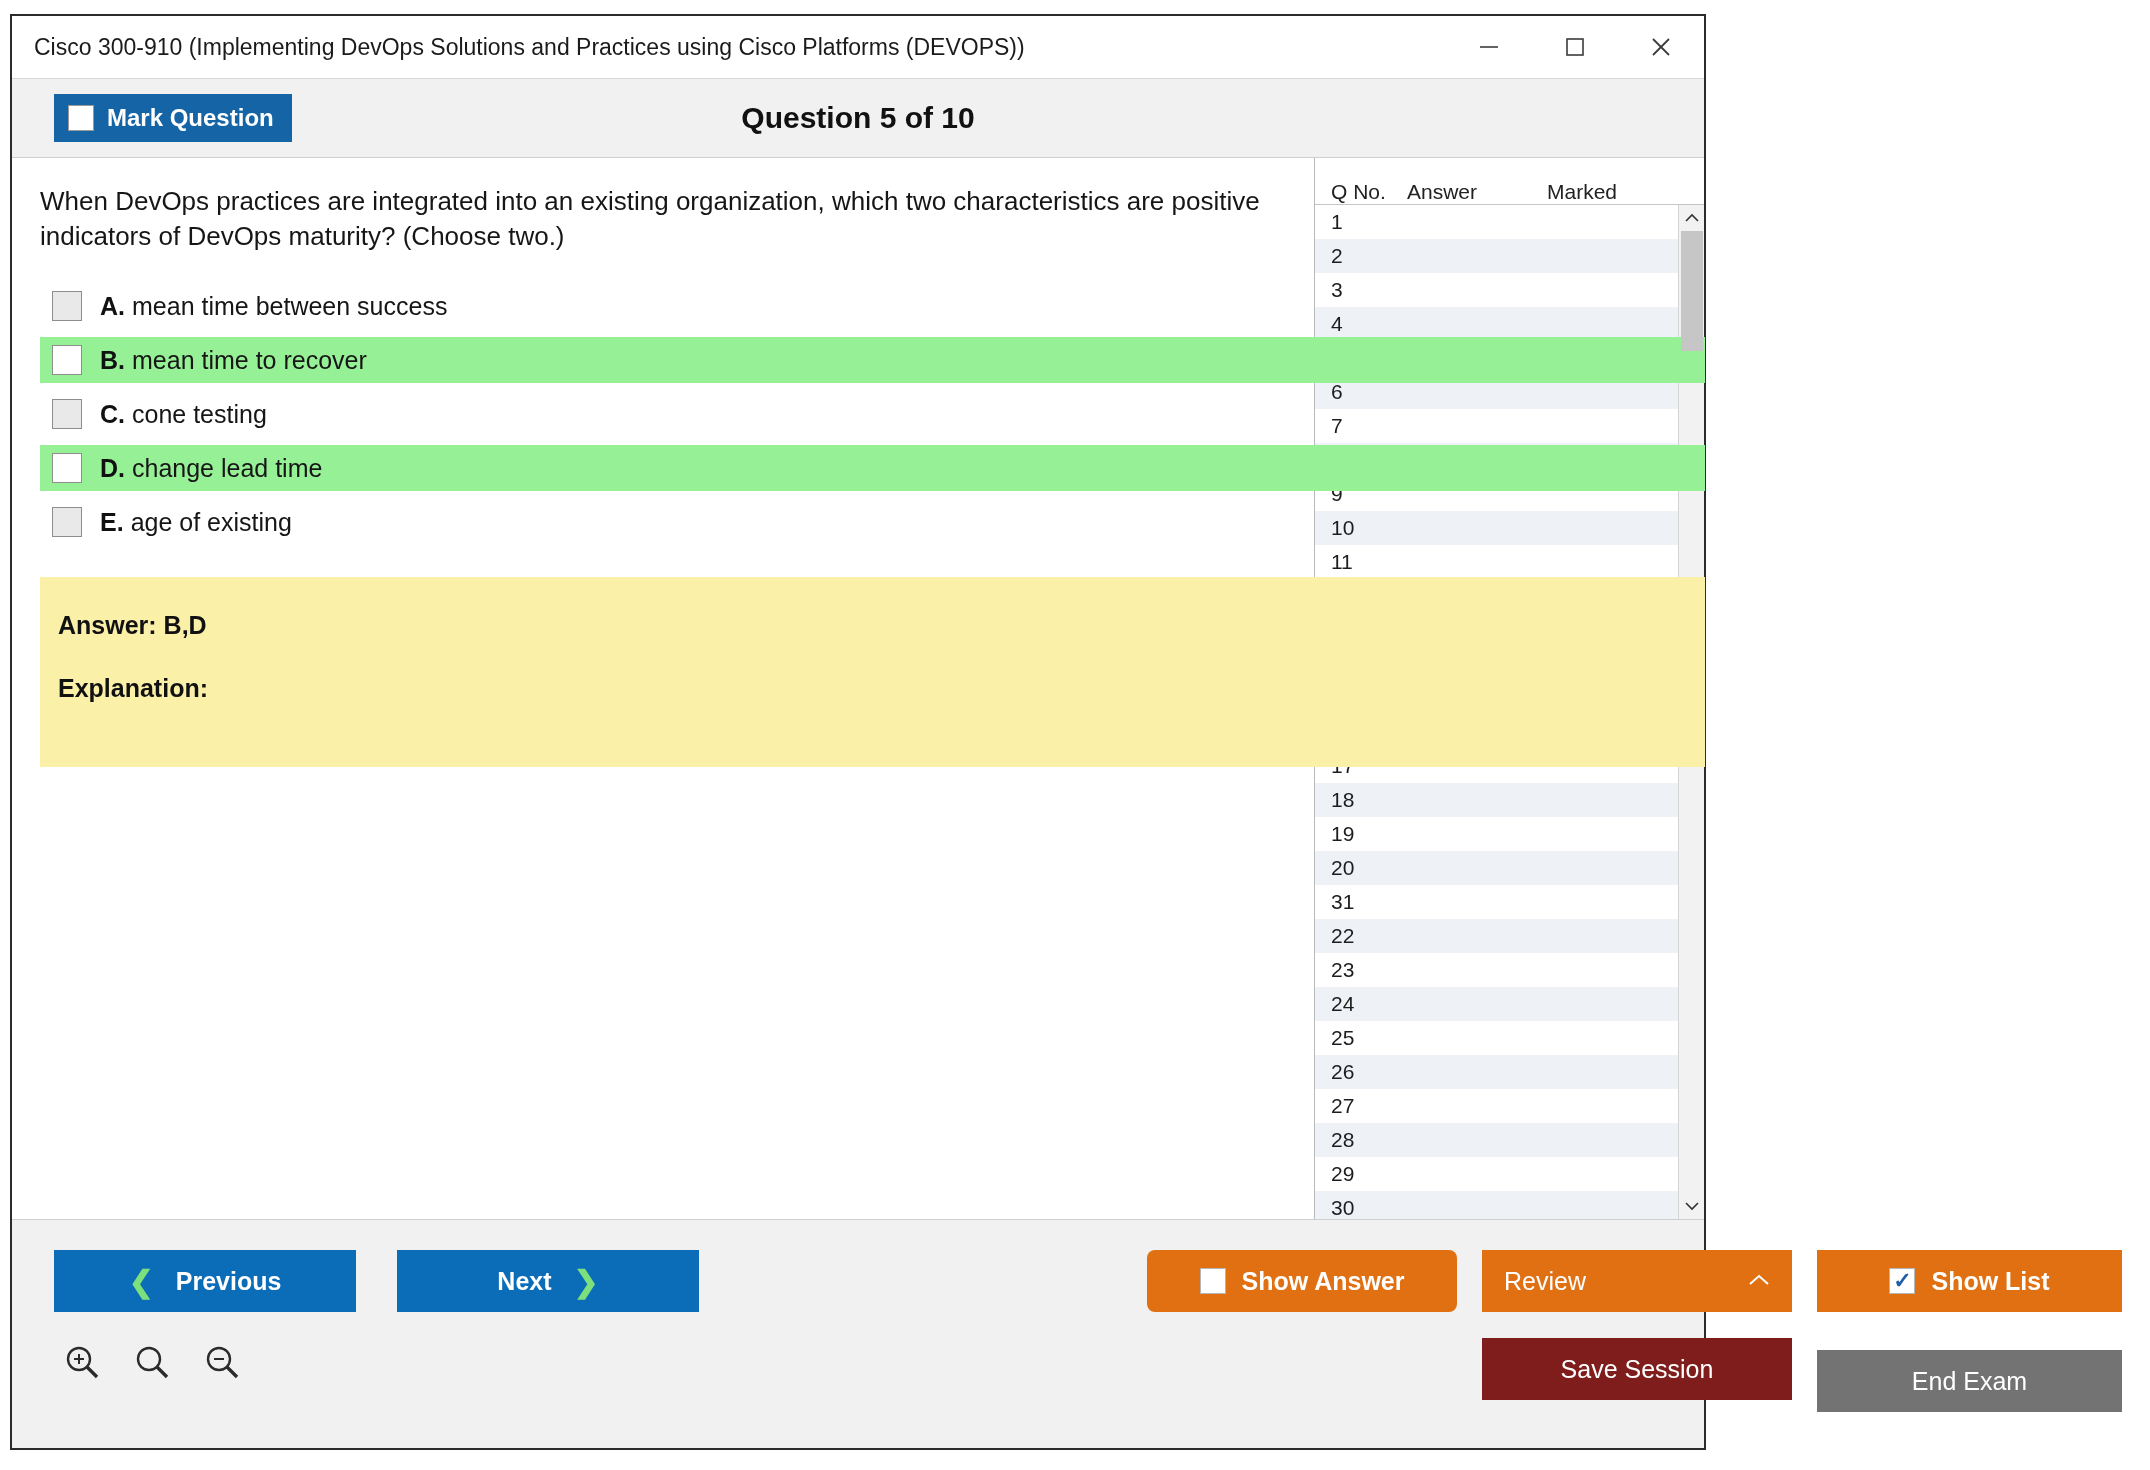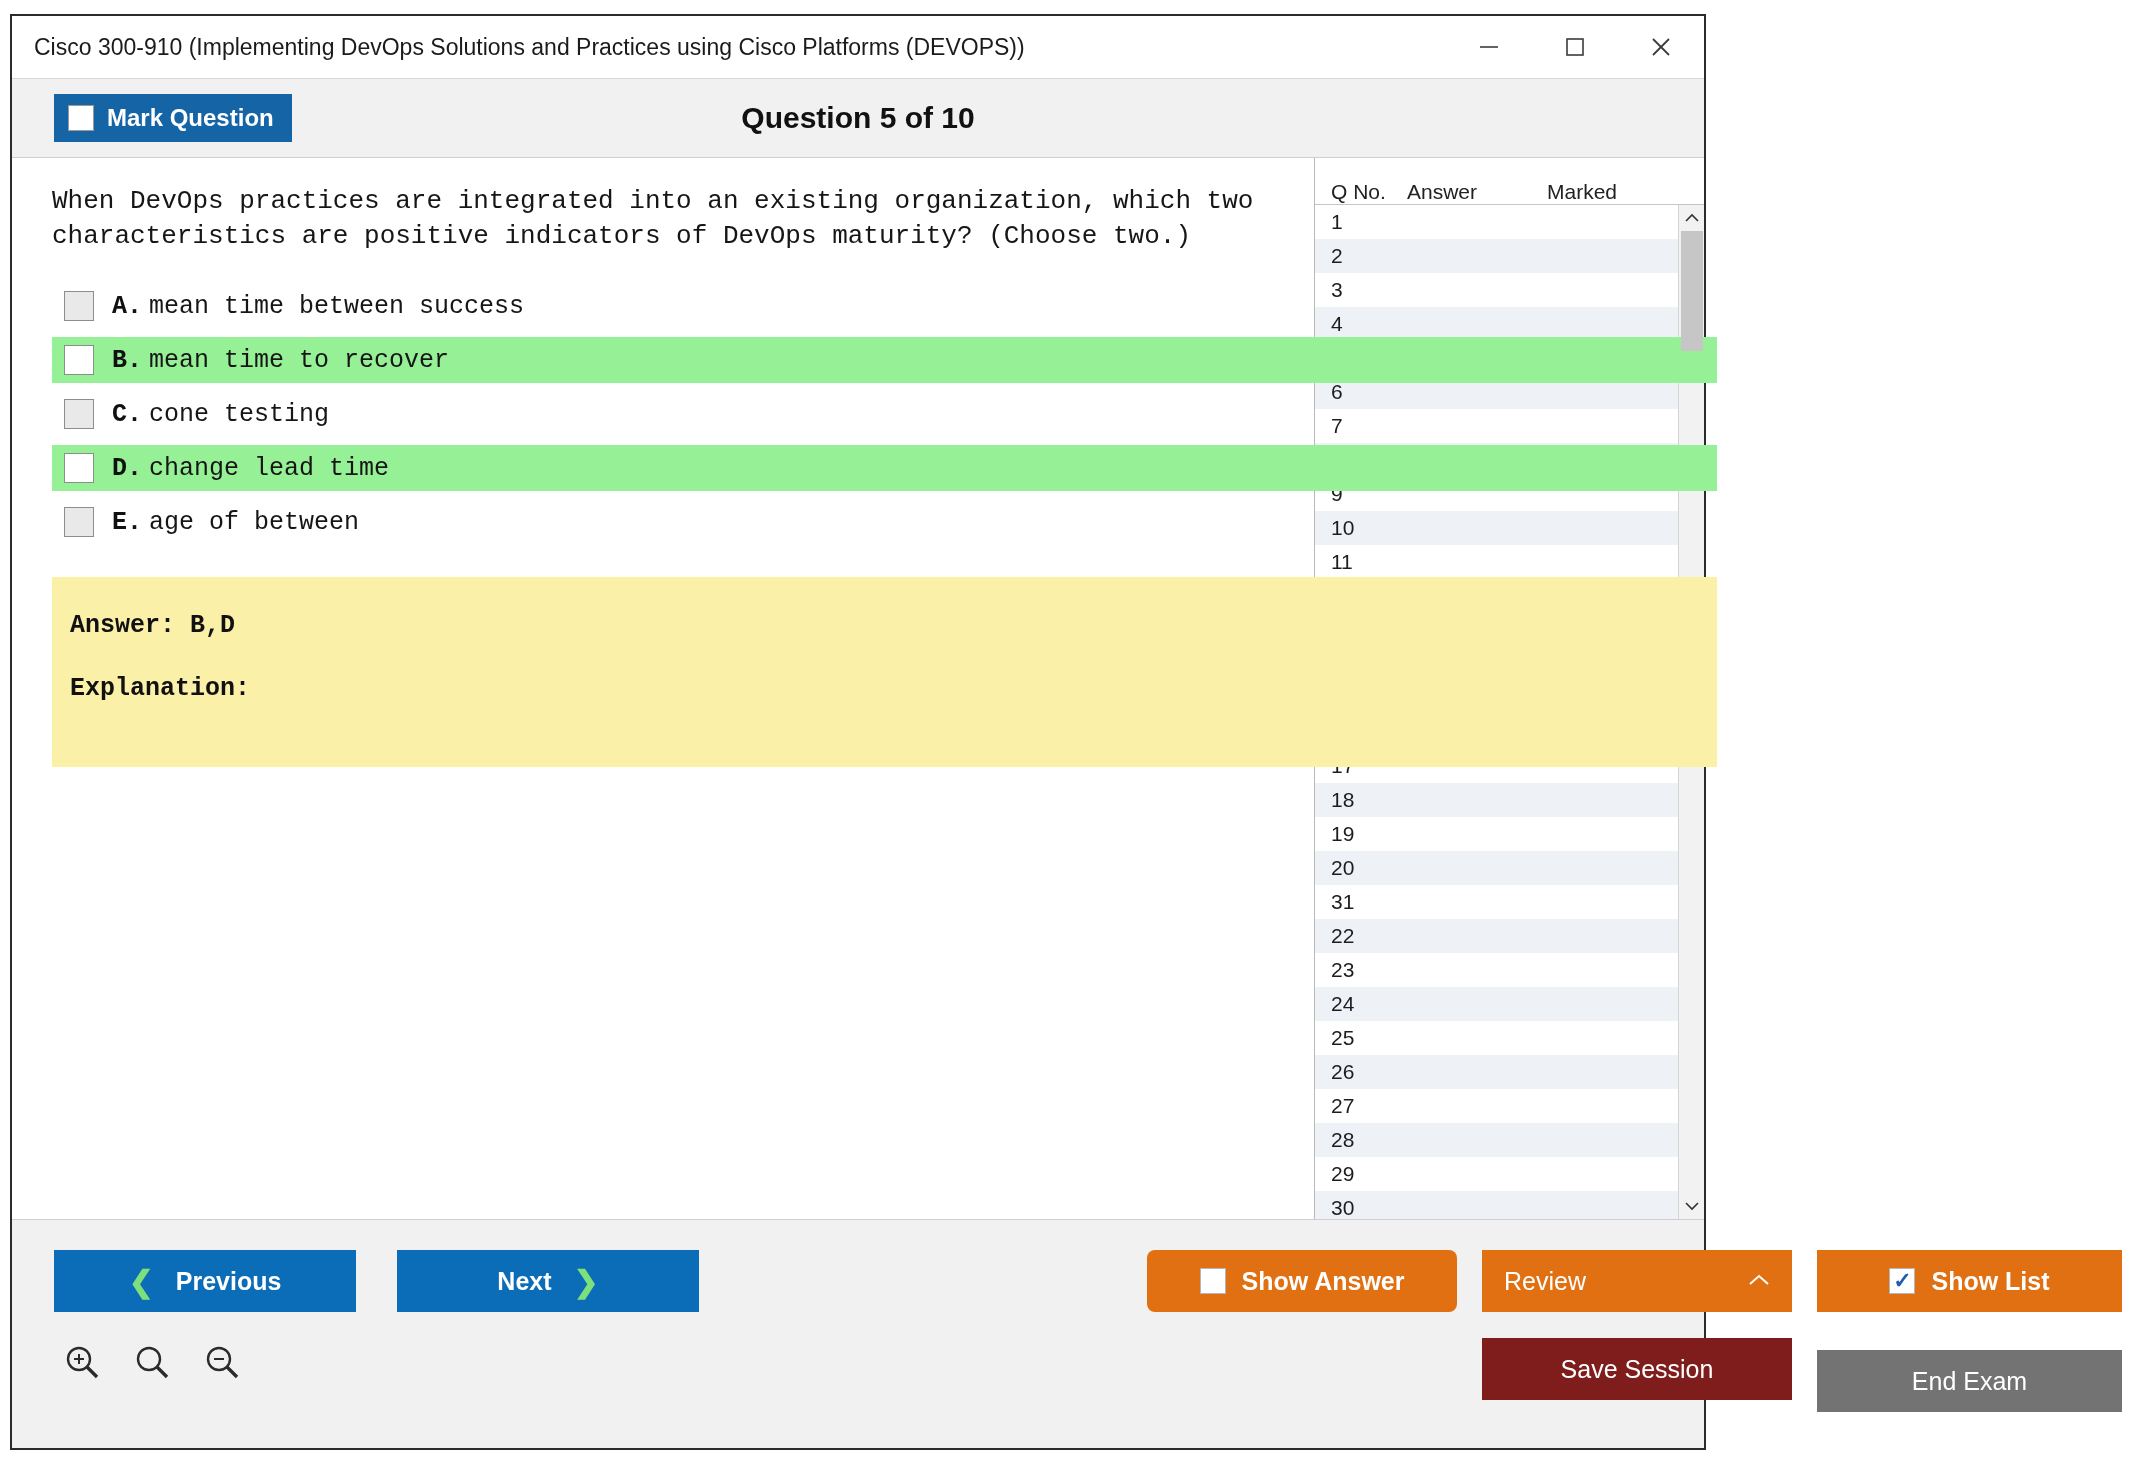--- a/index.html
+++ b/index.html
@@ -95,24 +95,23 @@
   
   .body-area {
     flex: 1 1 auto;
     display: flex;
     min-height: 0;
     background: #ffffff;
   }
   .content {
     flex: 1 1 auto;
     position: relative;
-    padding: 26px 34px 0 40px;
+    padding: 26px 34px 0 28px;
     box-sizing: border-box;
     min-width: 0;
-    font-family: Liberation Mono, monospace;
   }
   .q-text {
     font-size: 26px;
     line-height: 1.33;
     color: #161616;
     max-width: 1660px;
   }
   .choices {
     margin-top: 30px;
     width: 1665px;
@@ -378,21 +377,21 @@
           <span class="ctext">cone testing</span>
         </div>
         <div class="choice correct">
           <span class="cbox"></span>
           <span class="letter">D.</span>
           <span class="ctext">change lead time</span>
         </div>
         <div class="choice">
           <span class="cbox"></span>
           <span class="letter">E.</span>
-          <span class="ctext">age of between</span>
+          <span class="ctext">age of existing</span>
         </div>
       </div>
 
       <div class="answer-box">
         <div class="answer-line">Answer: B,D</div>
         <div class="answer-line">Explanation:</div>
       </div>
     </div>
 
     <div class="qlist">

